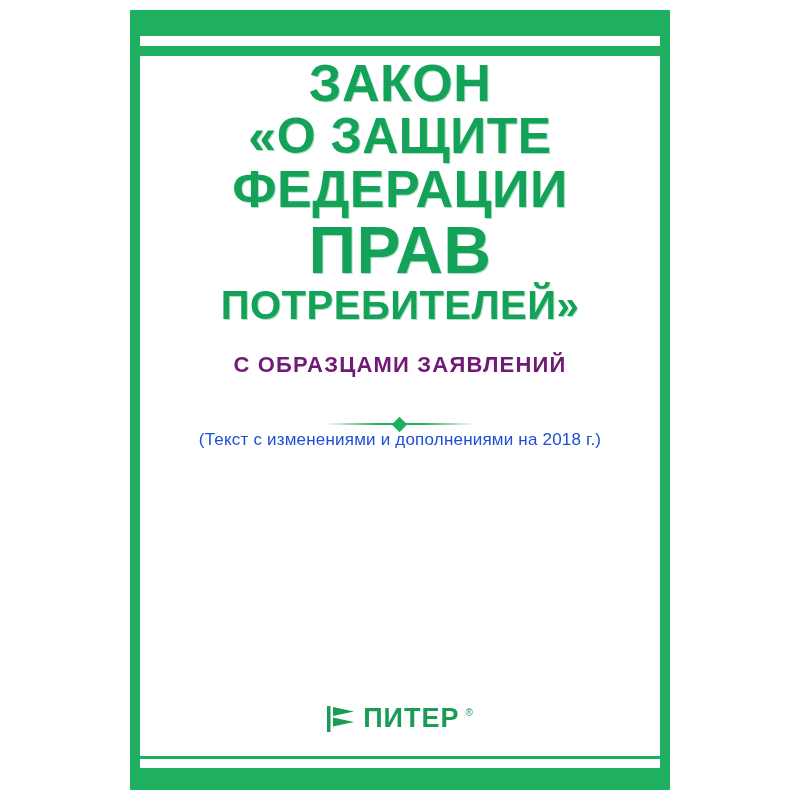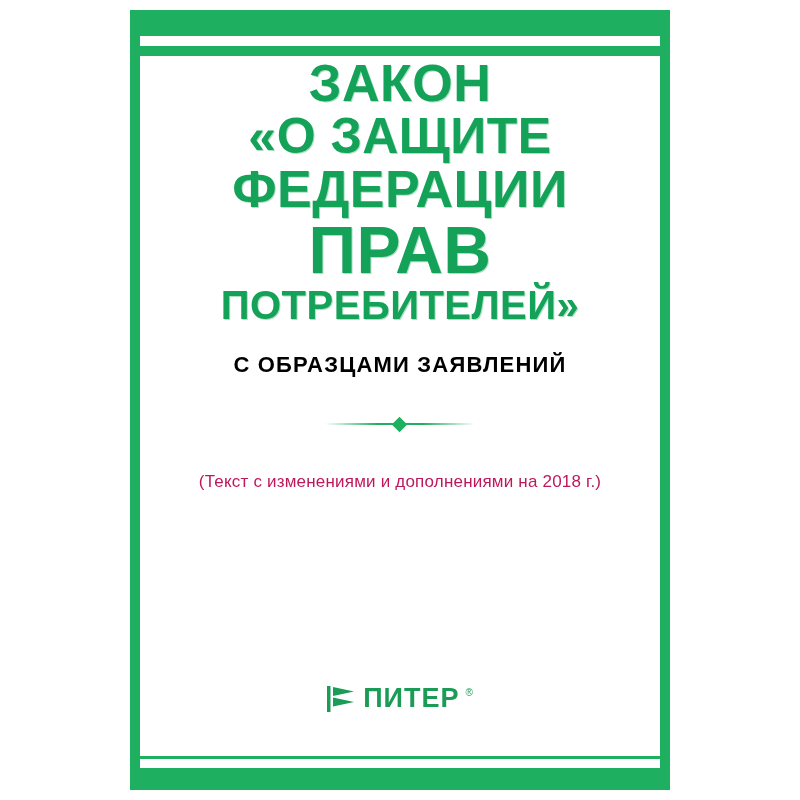--- a/index.html
+++ b/index.html
@@ -107,21 +107,21 @@
   }
   .title-line.l4 { font-size: 50px; }
   .title-line.l5 { font-size: 66px; }
   .title-line.l6 { font-size: 40px; }
 
   .subtitle {
     margin-top: 26px;
     font-size: 22px;
     font-weight: bold;
     letter-spacing: 1.2px;
-    color: #000000;
+    color: #701a75;
     text-align: center;
   }
 
   
   .ornament {
     margin-top: 40px;
     width: 150px;
     height: 12px;
     position: relative;
   }
@@ -137,33 +137,32 @@
     position: absolute;
     left: 69px;
     top: 1px;
     width: 11px;
     height: 11px;
     background: #1eb060;
     transform: rotate(45deg);
   }
 
   .note {
-    margin-top: 42px;
     font-size: 17px;
-    color: #be185d;
+    color: #1d4ed8;
     text-align: center;
     letter-spacing: 0.2px;
   }
 
   
   .publisher {
     position: absolute;
     left: 0;
     right: 0;
-    bottom: 44px;
+    bottom: 24px;
     display: flex;
     justify-content: center;
     align-items: flex-end;
     gap: 6px;
   }
   .pub-mark {
     width: 30px;
     height: 26px;
     position: relative;
   }

